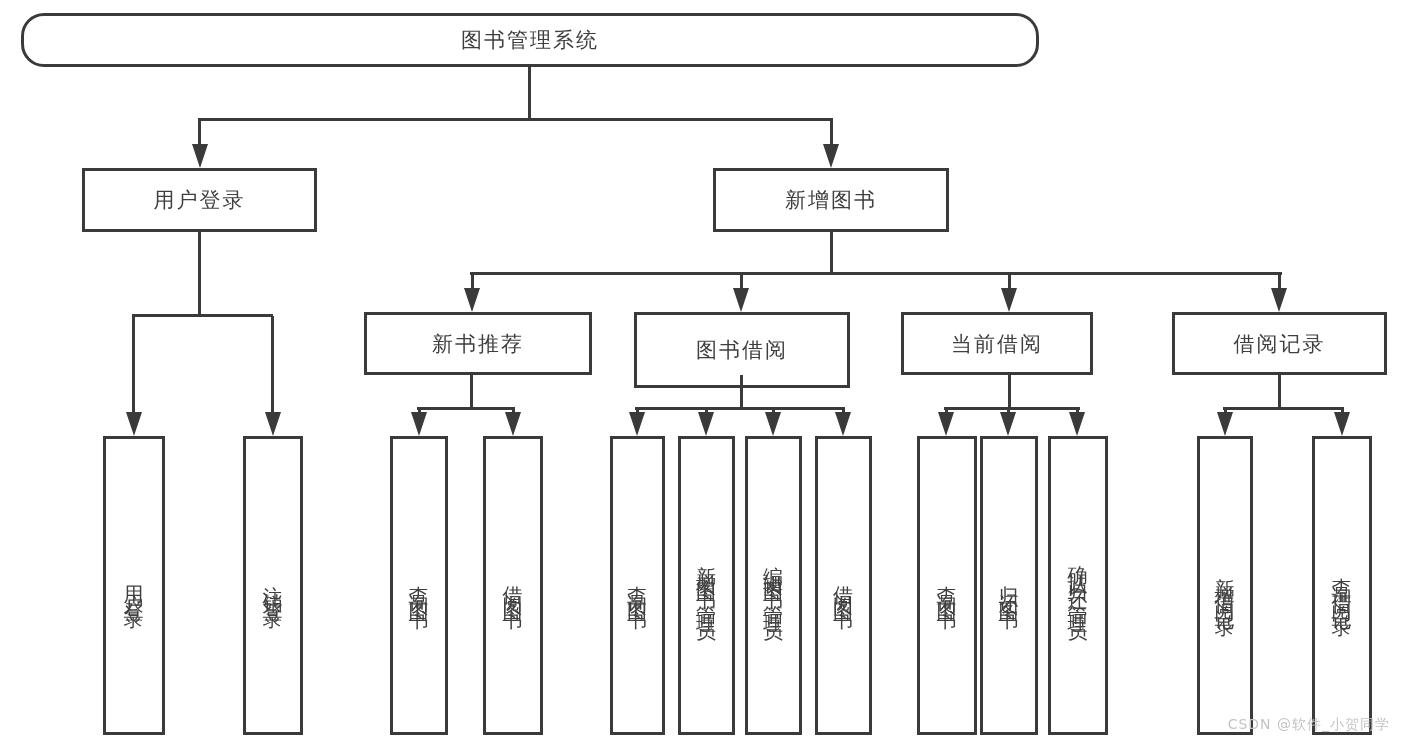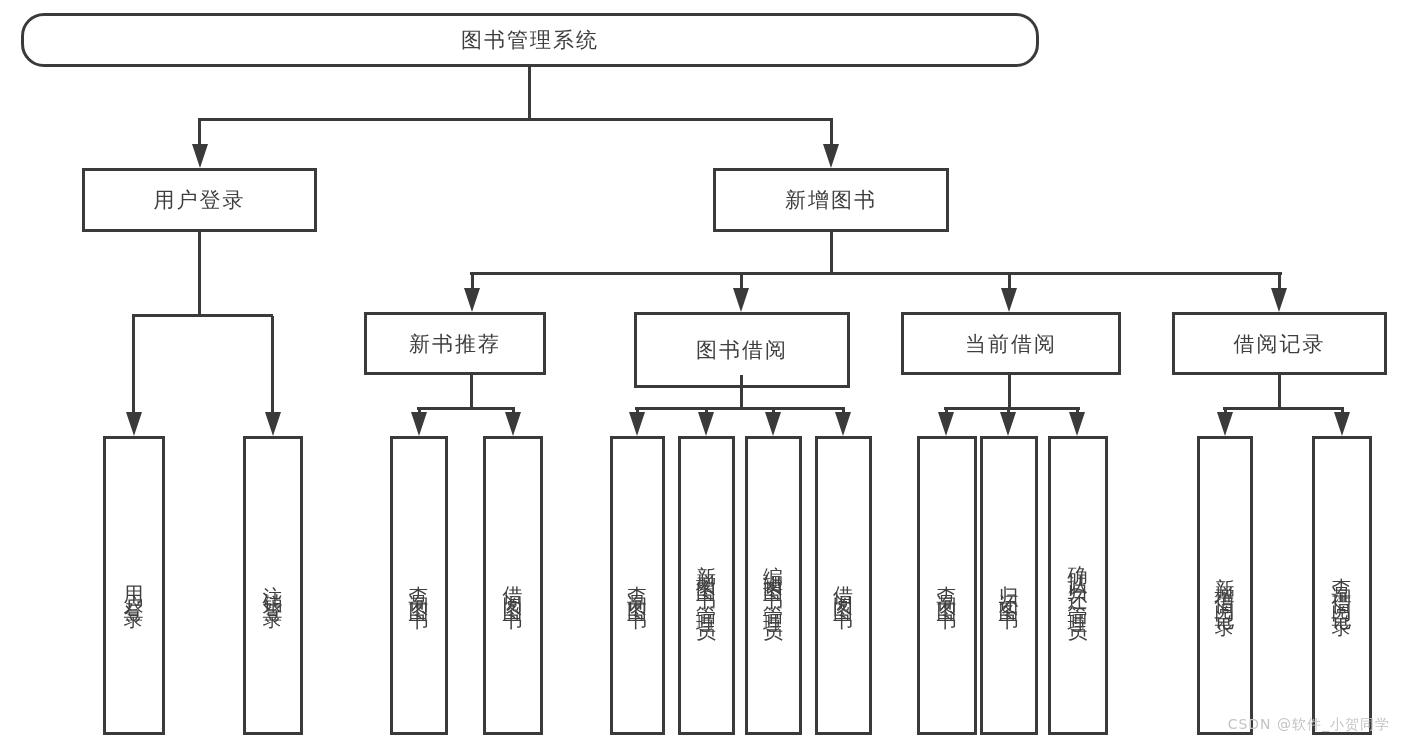--- a/index.html
+++ b/index.html
@@ -31,25 +31,25 @@
 <body>
 
 <div id="canvas">
 
   <div class="box hbox" style="left:21px;top:13px;width:1018px;height:54px;border-radius:23px;">图书管理系统</div>
 
   <div class="box hbox" style="left:82px;top:168px;width:235px;height:64px;">用户登录</div>
 
   <div class="box hbox" style="left:713px;top:168px;width:236px;height:64px;">新增图书</div>
 
-  <div class="box hbox" style="left:364px;top:312px;width:182px;height:63px;">新书推荐</div>
+  <div class="box hbox" style="left:364px;top:312px;width:228px;height:63px;">新书推荐</div>
 
   <div class="box hbox" style="left:634px;top:312px;width:216px;height:76px;">图书借阅</div>
 
-  <div class="box hbox" style="left:901px;top:312px;width:220px;height:63px;">当前借阅</div>
+  <div class="box hbox" style="left:901px;top:312px;width:192px;height:63px;">当前借阅</div>
 
   <div class="box hbox" style="left:1172px;top:312px;width:215px;height:63px;">借阅记录</div>
 
   <div class="box vbox" style="left:103px;top:436px;width:62px;height:299px;">用户登录</div>
 
   <div class="box vbox" style="left:243px;top:436px;width:60px;height:299px;">注销登录</div>
 
   <div class="box vbox" style="left:390px;top:436px;width:58px;height:299px;">查询图书</div>
 
   <div class="box vbox" style="left:483px;top:436px;width:60px;height:299px;">借阅图书</div>

